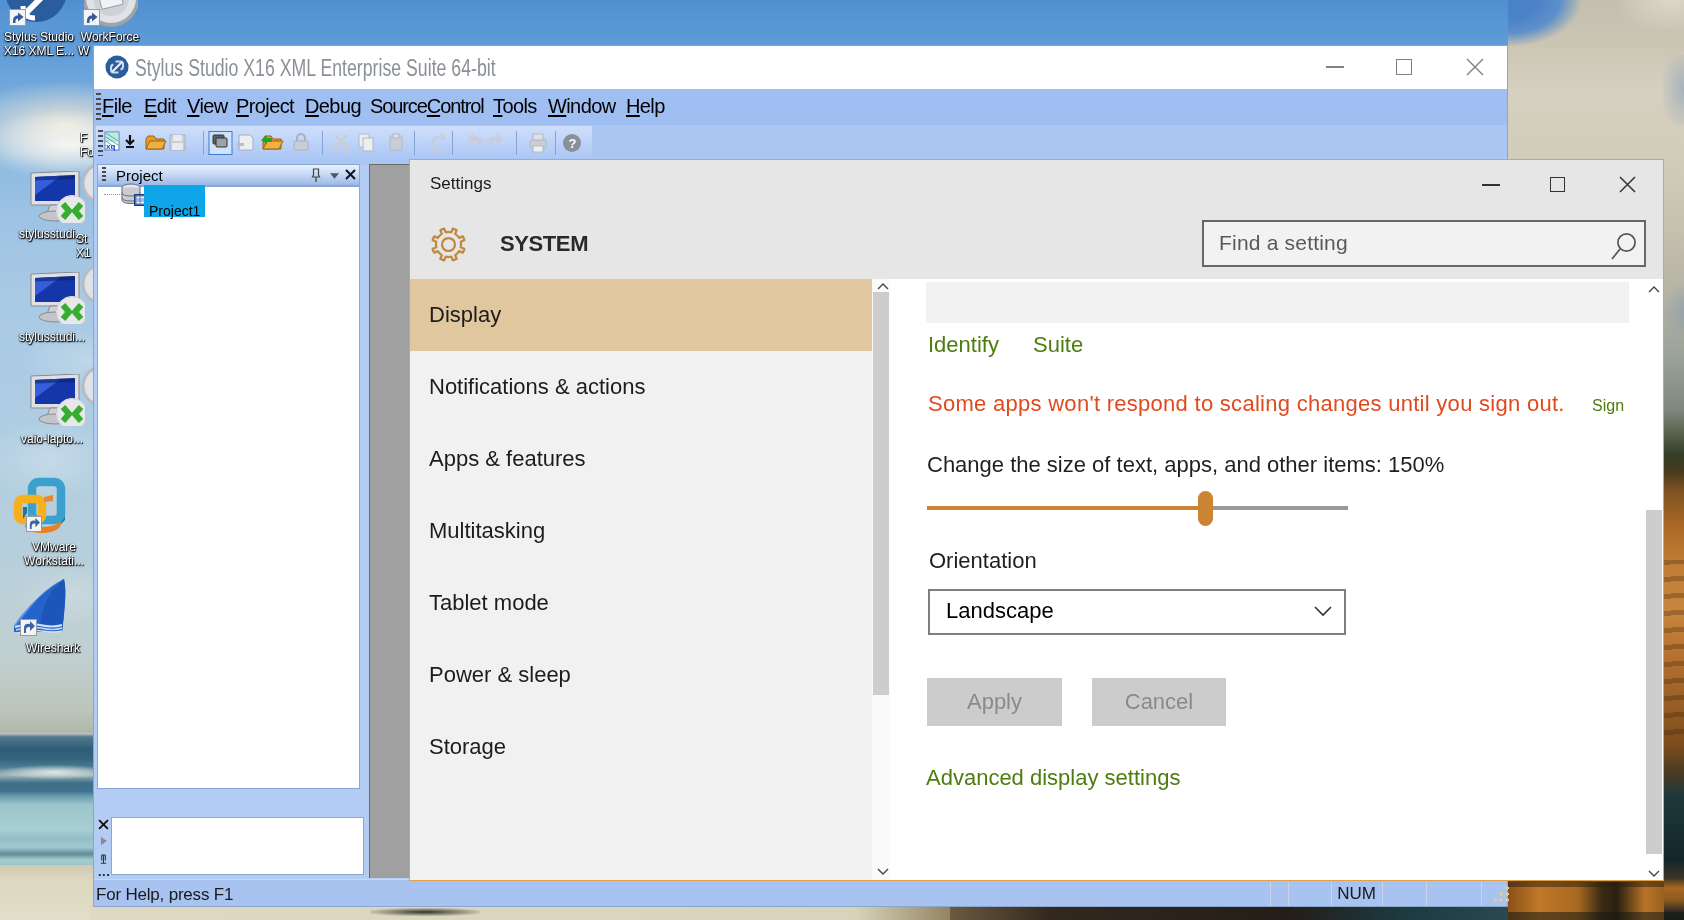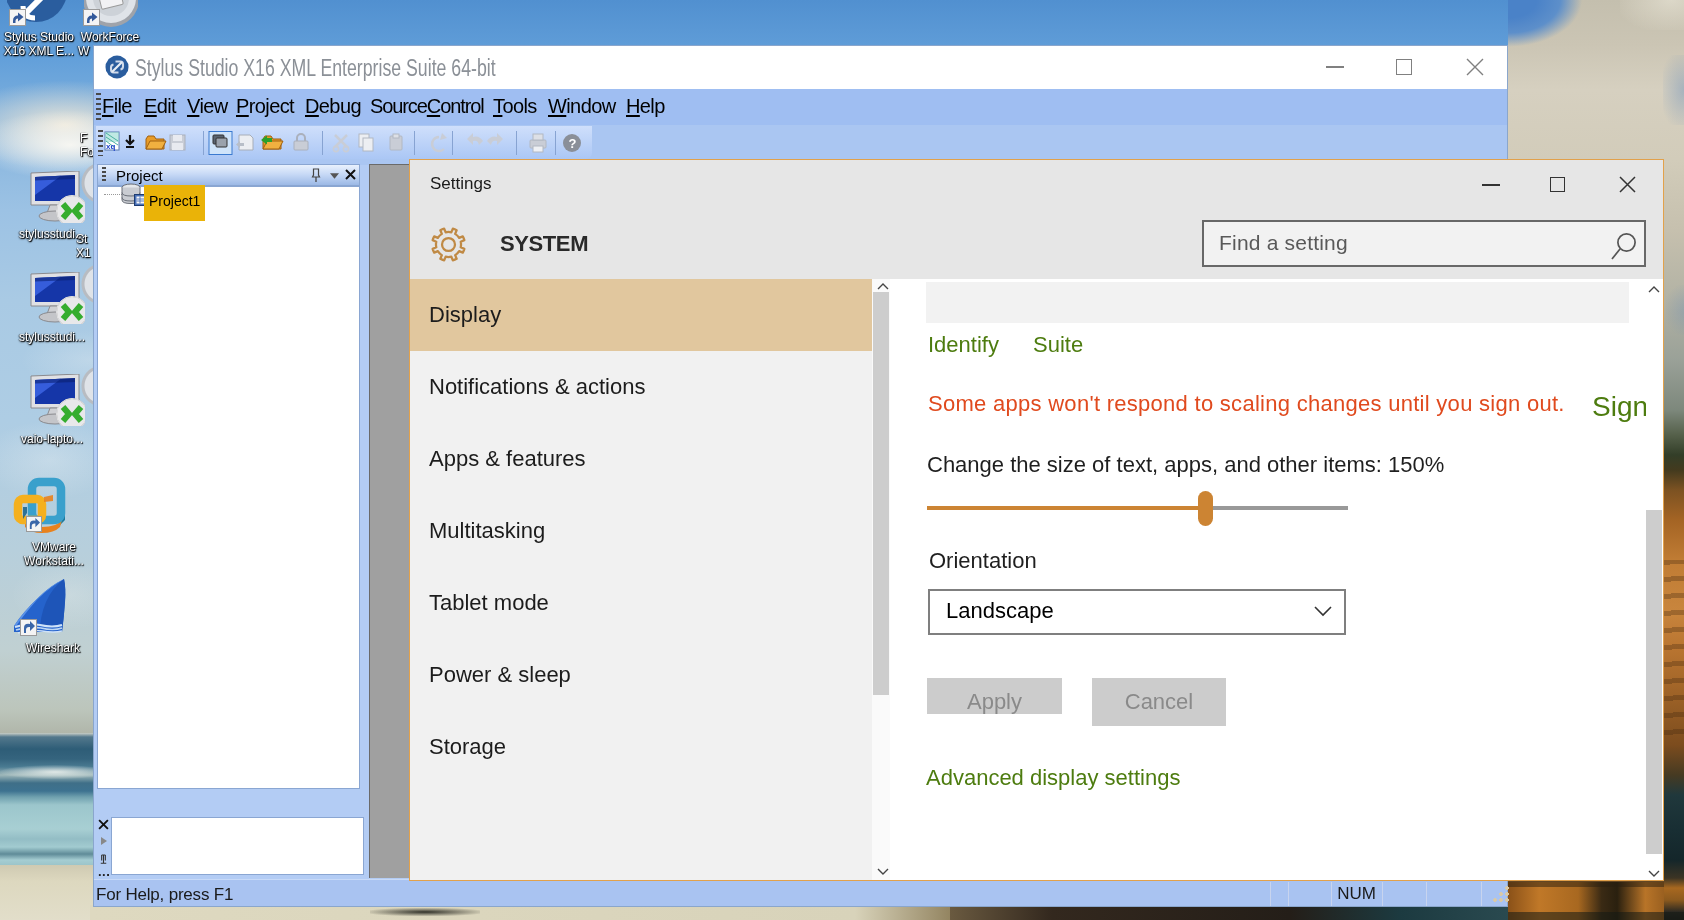--- a/index.html
+++ b/index.html
@@ -241,21 +241,21 @@
   <div class="abs" style="left:10px;top:148px;width:22px;height:1px;border-top:1px dotted #999;"></div>
   <svg class="abs" style="left:26px;top:137px;" width="28" height="24" viewBox="0 0 28 24">
     <ellipse cx="11" cy="4.5" rx="9" ry="3.5" fill="#e4e7ea" stroke="#6a6f78"></ellipse>
     <path d="M2 4.5 L2 17 Q2 20.5 11 20.5 Q20 20.5 20 17 L20 4.5" fill="#c9ccd2" stroke="#6a6f78"></path>
     <path d="M2 9.5 Q2 13 11 13 Q20 13 20 9.5" fill="none" stroke="#6a6f78"></path>
     <path d="M2 14.5 Q2 18 11 18 Q20 18 20 14.5" fill="none" stroke="#6a6f78"></path>
     <rect x="14.5" y="11.5" width="13" height="11" fill="#4a72b8" stroke="#1e3c72"></rect>
     <rect x="16.5" y="13.5" width="9" height="7" fill="#f8f8fa"></rect>
     <path d="M16.5 16 L25.5 16 M16.5 18 L25.5 18 M20 13.5 L20 20.5" stroke="#4a72b8" stroke-width="0.9"></path>
   </svg>
-  <div class="abs" style="left:50px;top:139px;height:36px;line-height:20px;background:#eab308;padding:6px 5px;font-size:14px;color:#000;">Project1</div>
+  <div class="abs" style="left:50px;top:139px;height:17px;line-height:20px;background:#0ea5e9;padding:16px 5px;font-size:14px;color:#000;">Project1</div>
 
   <div class="abs" style="left:275px;top:118px;width:1136px;height:714px;background:#a0a0a0;border-top:1px solid #6a6a6a;border-left:1px solid #6a6a6a;"></div>
 
   <div class="abs" style="left:2px;top:770px;width:14px;height:60px;">
     <svg width="11" height="11" viewBox="0 0 10 10" style="position:absolute;left:2px;top:3px;">
           <path d="M1 1 L9 9 M9 1 L1 9" stroke="#111" stroke-width="1.7"></path>
         </svg>
     <svg width="8" height="10" viewBox="0 0 8 10" style="position:absolute;left:4px;top:20px;">
           <path d="M1 1 L7 5 L1 9 Z" fill="#888"></path>
         </svg>
@@ -323,35 +323,35 @@
         <path d="M1 6 L6 1 L11 6" stroke="#444" stroke-width="1.4" fill="none"></path>
       </svg>
   <svg class="abs" style="left:467px;top:708px;" width="12" height="7" viewBox="0 0 12 7">
         <path d="M1 1 L6 6 L11 1" stroke="#444" stroke-width="1.4" fill="none"></path>
       </svg>
 
   <div class="abs" style="left:516px;top:122px;width:703px;height:41px;background:#f2f2f2;"></div>
   <div class="abs gold" style="left:518px;top:172px;font-size:22px;">Identify</div>
   <div class="abs gold" style="left:623px;top:172px;font-size:22px;">Suite</div>
   <div class="abs" style="left:518px;top:231px;font-size:22px;color:#e04a1e;white-space:nowrap;letter-spacing:0.28px;">Some apps won't respond to scaling changes until you sign out.</div>
-  <div class="abs gold" style="left:1182px;top:231px;font-size:28px;">Sign</div>
+  <div class="abs gold" style="left:1182px;top:237px;font-size:16px;">Sign</div>
   <div class="abs" style="left:517px;top:292px;font-size:22px;color:#1f1f1f;white-space:nowrap;">Change the size of text, apps, and other items: 150%</div>
 
   <div class="abs" style="left:517px;top:346px;width:279px;height:4px;background:#cc8433;"></div>
   <div class="abs" style="left:796px;top:346px;width:142px;height:4px;background:#999;"></div>
   <div class="abs" style="left:788px;top:331px;width:15px;height:35px;border-radius:7.5px;background:#cc8433;"></div>
 
   <div class="abs" style="left:519px;top:388px;font-size:22px;color:#1f1f1f;">Orientation</div>
   <div class="abs" style="left:518px;top:429px;width:418px;height:46px;background:#fff;border:2px solid #7f7f7f;"></div>
   <div class="abs" style="left:536px;top:438px;font-size:22px;color:#000;">Landscape</div>
   <svg class="abs" style="left:904px;top:446px;" width="18" height="11" viewBox="0 0 18 11">
         <path d="M1 1 L9 9 L17 1" stroke="#333" stroke-width="1.6" fill="none"></path>
       </svg>
 
-  <div class="abs" style="left:517px;top:518px;width:135px;height:36px;background:#ccc;color:#8a8a8a;font-size:22px;text-align:center;line-height:48px;">Apply</div>
+  <div class="abs" style="left:517px;top:518px;width:135px;height:48px;background:#ccc;color:#8a8a8a;font-size:22px;text-align:center;line-height:48px;">Apply</div>
   <div class="abs" style="left:682px;top:518px;width:134px;height:48px;background:#ccc;color:#8a8a8a;font-size:22px;text-align:center;line-height:48px;">Cancel</div>
   <div class="abs gold" style="left:516px;top:605px;font-size:22px;">Advanced display settings</div>
 
   <div class="abs" style="left:1236px;top:119px;width:17px;height:601px;background:#fff;"></div>
   <div class="abs" style="left:1236px;top:350px;width:16px;height:344px;background:#cdcdcd;"></div>
   <svg class="abs" style="left:1238px;top:126px;" width="12" height="7" viewBox="0 0 12 7">
         <path d="M1 6 L6 1 L11 6" stroke="#444" stroke-width="1.4" fill="none"></path>
       </svg>
   <svg class="abs" style="left:1238px;top:710px;" width="12" height="7" viewBox="0 0 12 7">
         <path d="M1 1 L6 6 L11 1" stroke="#444" stroke-width="1.4" fill="none"></path>

